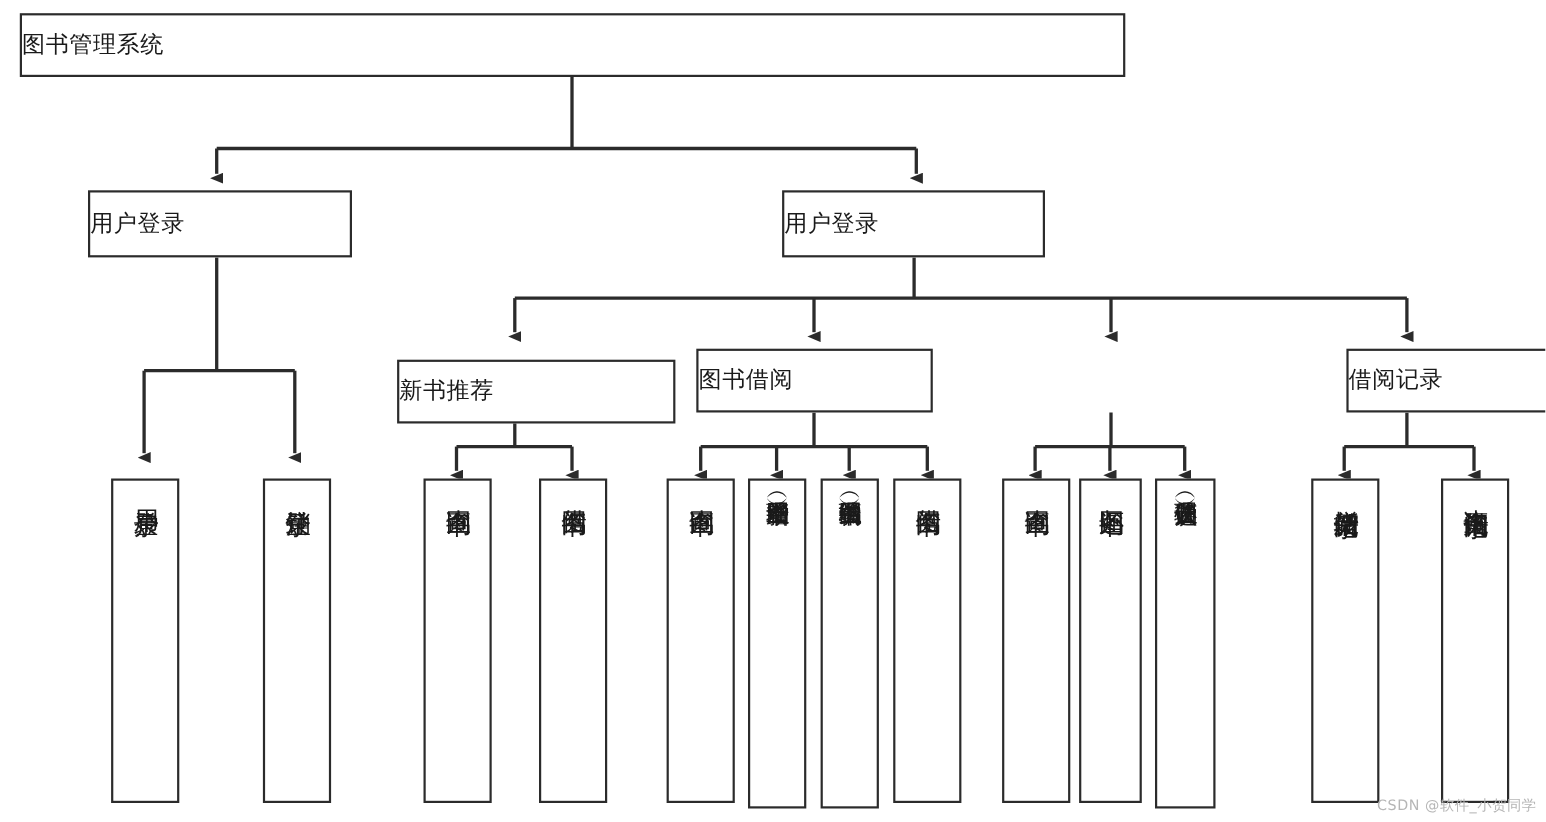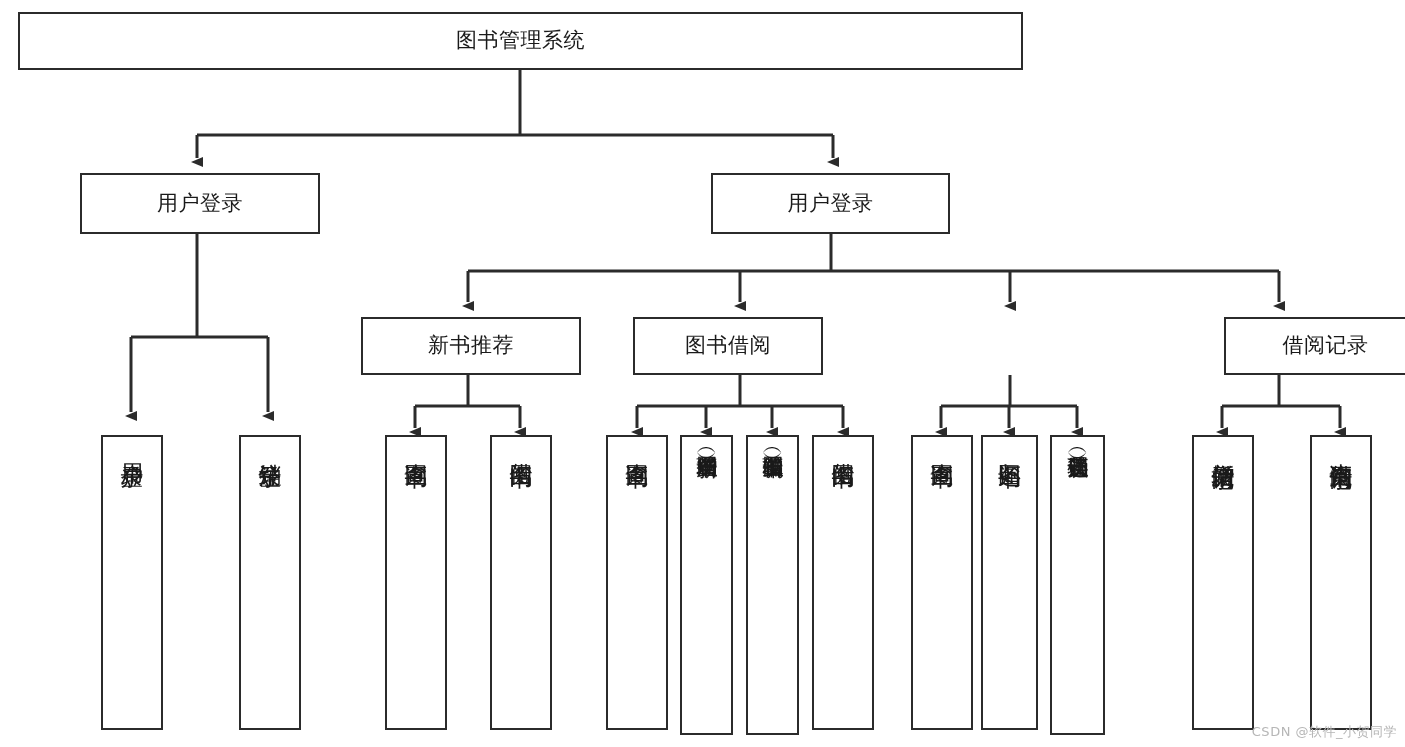--- a/index.html
+++ b/index.html
@@ -25,21 +25,21 @@
     height: 747px;
     pointer-events: none;
   }
   .node {
     position: absolute;
     box-sizing: border-box;
     border: 2px solid #2b2b2b;
     background: #ffffff;
     display: flex;
     align-items: center;
-    justify-content: center;
+    justify-content: flex-start;
     color: #1a1a1a;
   }
   .node-h .label {
     font-size: 21px;
     line-height: 1.2;
     letter-spacing: 0.5px;
     white-space: nowrap;
   }
   .node-v {
     align-items: flex-start;
@@ -130,24 +130,24 @@
     <span class="label">图书管理系统</span>
   </div>
 
   <div class="node node-h" style="left:80px; top:173px; width:240px; height:61px;">
     <span class="label">用户登录</span>
   </div>
   <div class="node node-h" style="left:711px; top:173px; width:239px; height:61px;">
     <span class="label">用户登录</span>
   </div>
 
-  <div class="node node-h" style="left:361px; top:317px; width:220px; height:58px;">
+  <div class="node node-h" style="left:361px; top:327px; width:253px; height:58px;">
     <span class="label">新书推荐</span>
   </div>
-  <div class="node node-h" style="left:633px; top:317px; width:190px; height:58px;">
+  <div class="node node-h" style="left:633px; top:317px; width:215px; height:58px;">
     <span class="label">图书借阅</span>
   </div>
   <div class="node node-h" style="left:1224px; top:317px; width:203px; height:58px;">
     <span class="label">借阅记录</span>
   </div>
 
   <div class="node node-v" style="left:101px; top:435px; width:62px; height:295px;">
     <span class="label">用户登录</span>
   </div>
   <div class="node node-v" style="left:239px; top:435px; width:62px; height:295px;">

